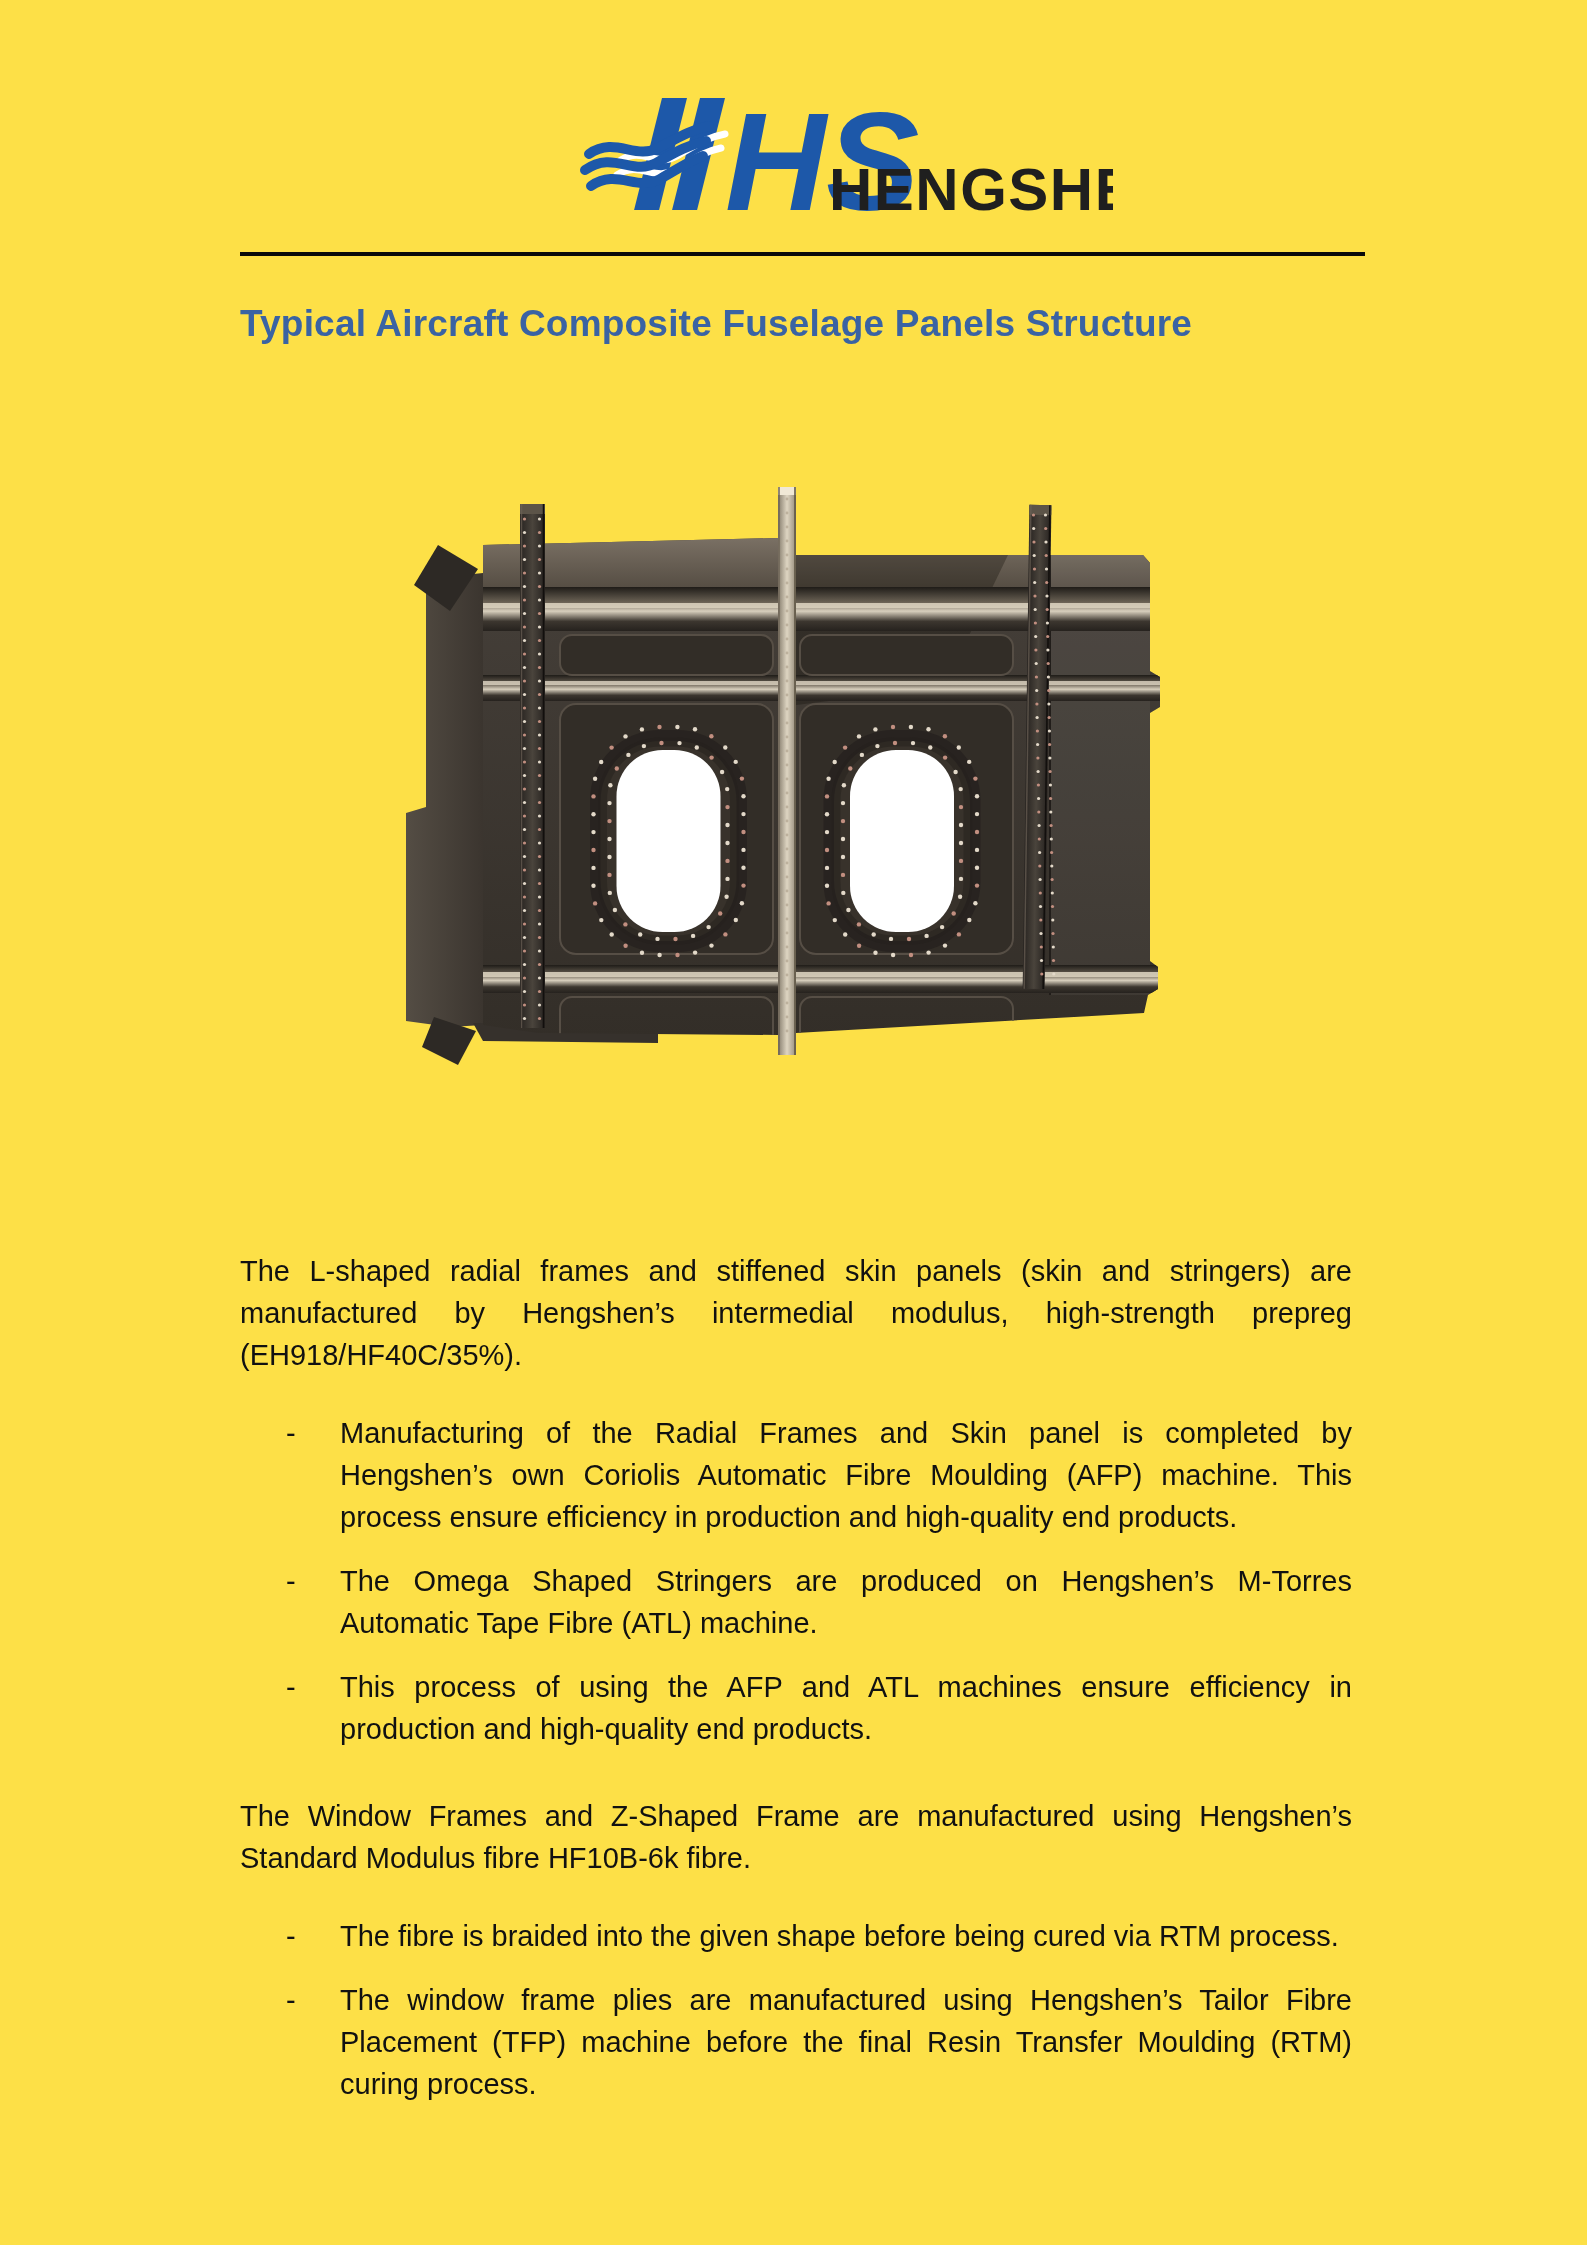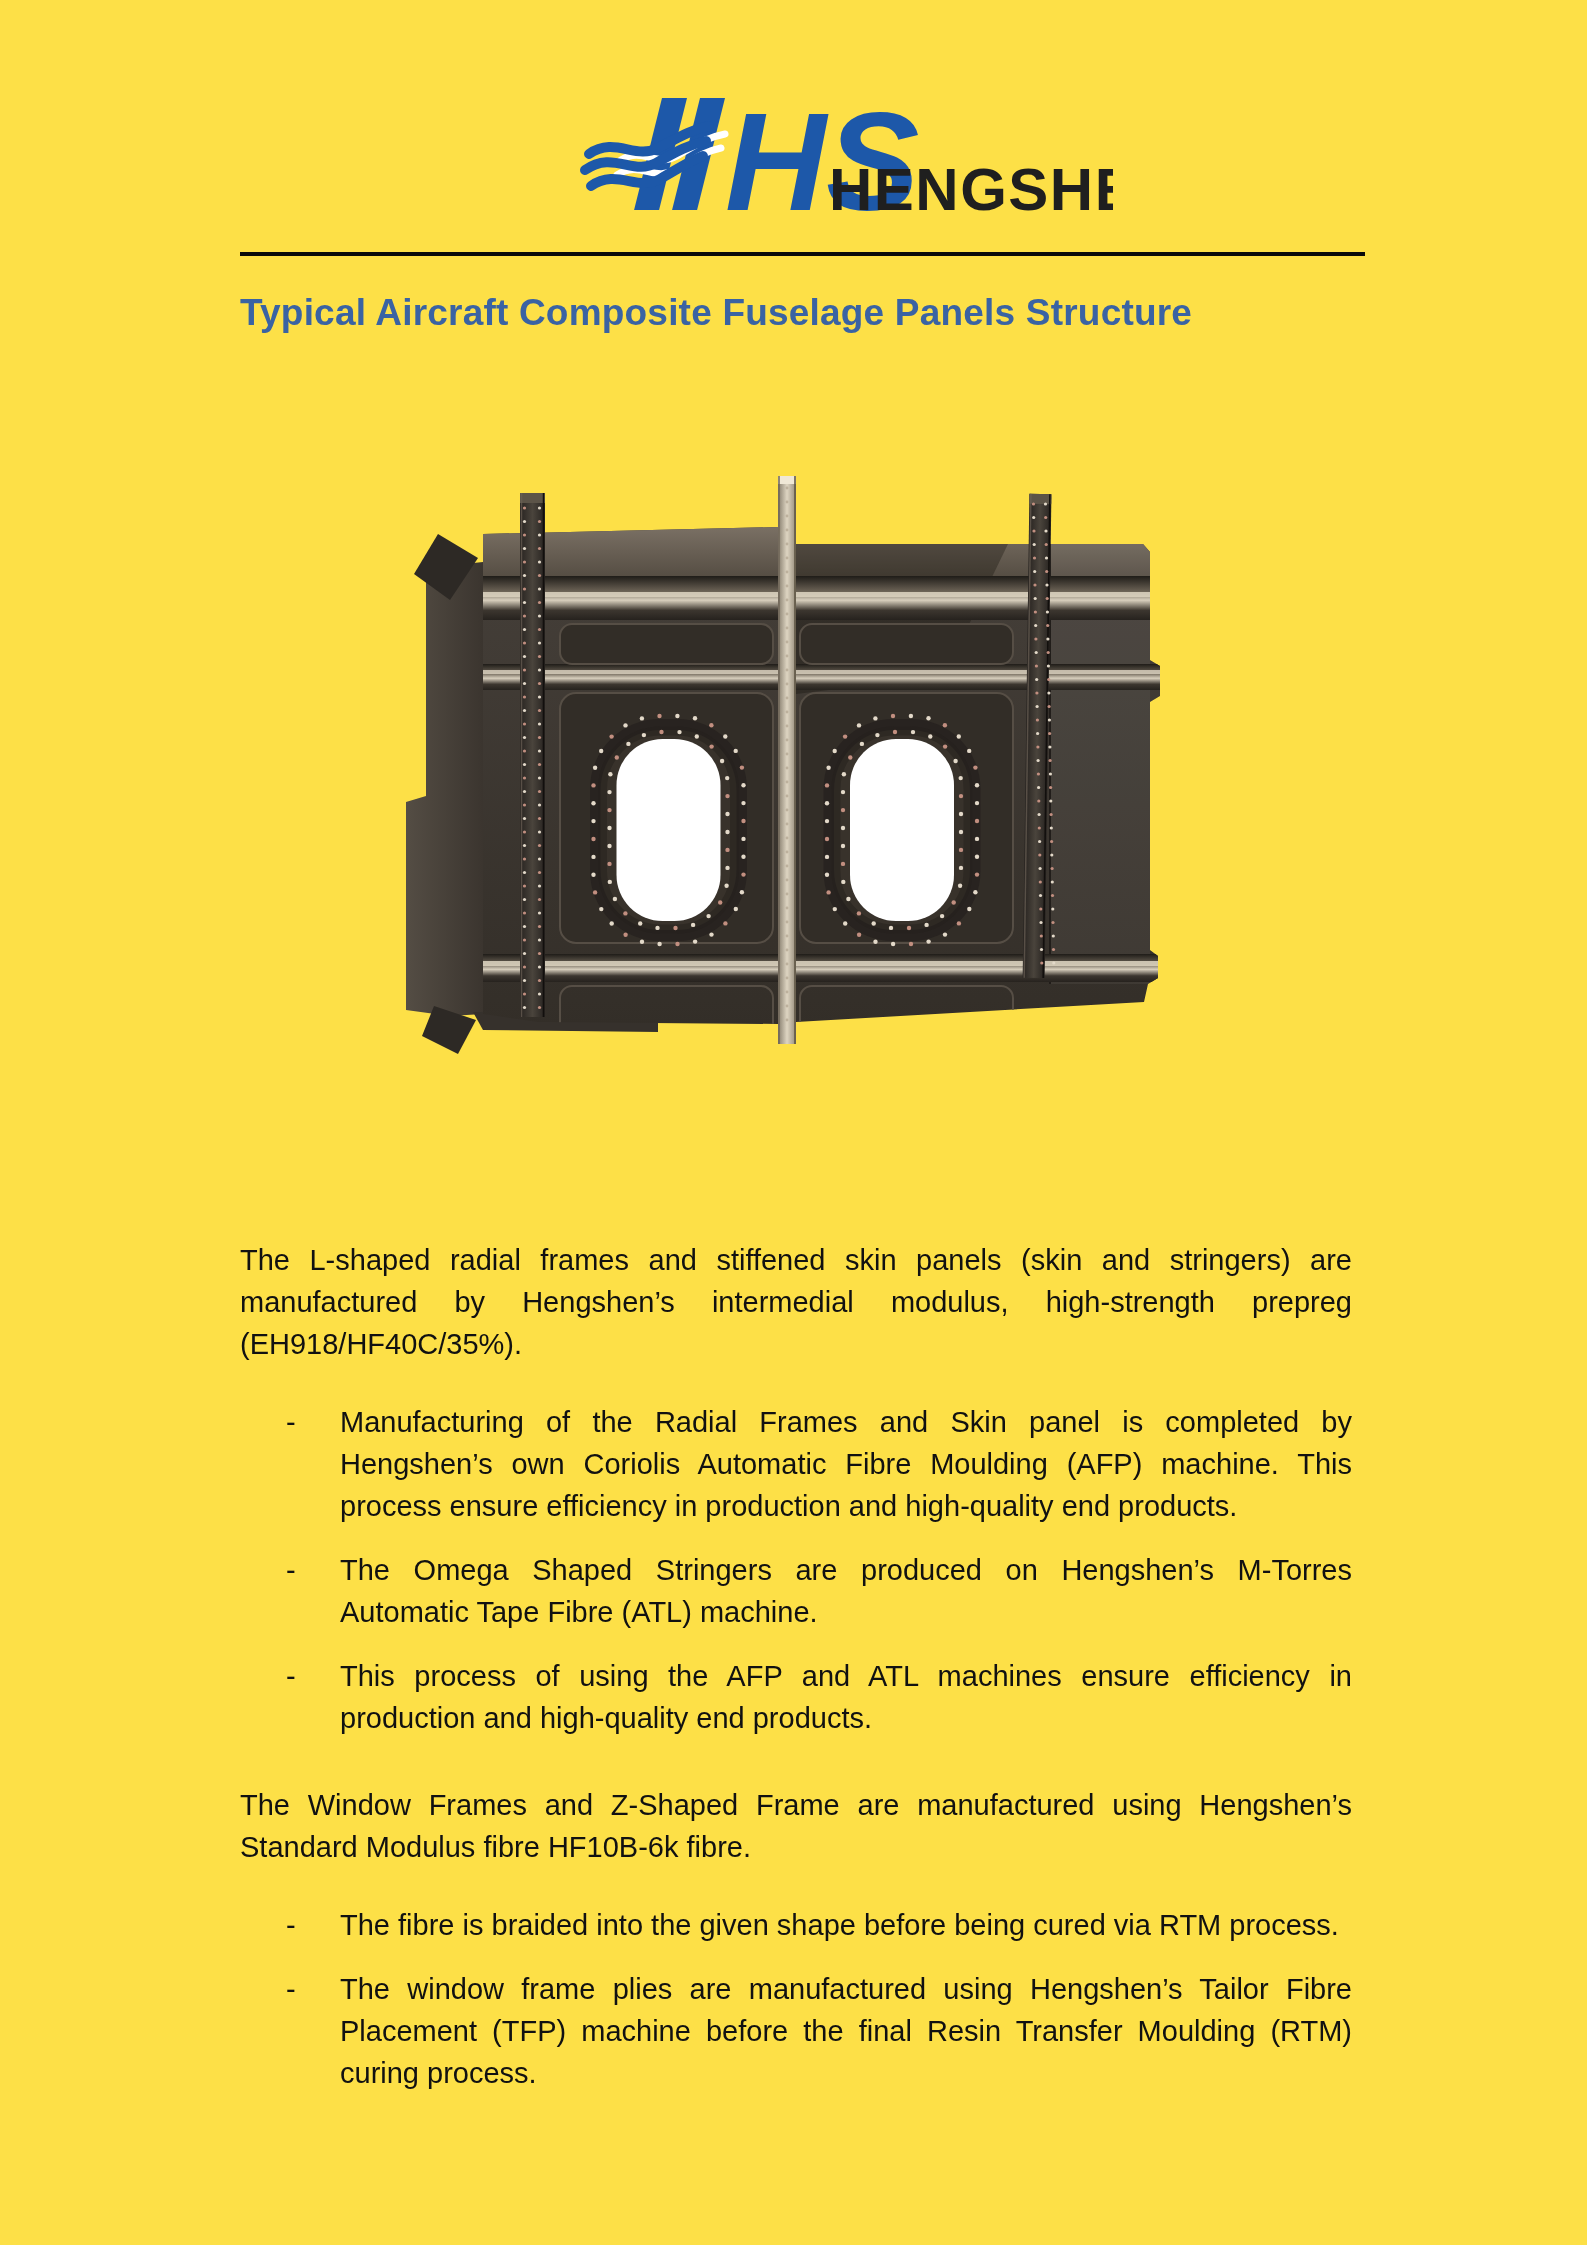--- a/index.html
+++ b/index.html
@@ -21,21 +21,21 @@
     --f-riv2:#c28f80;
   }
   *{box-sizing:border-box;margin:0;padding:0}
   html,body{background:#e9e9e9}
   body{width:1587px;height:2245px;margin:0 auto;font-family:"Liberation Sans",sans-serif}
   .page{position:relative;width:1587px;height:2245px;background:#fde047;color:var(--c-text);overflow:hidden}
   .content{margin:0 222px 0 240px;width:1125px}
   .logo-wrap{padding-top:86px;display:flex;justify-content:center}
   .logo-wrap svg{display:block}
   .rule{margin-top:16px;border:none;border-top:4px solid #0a0a0a;width:1125px}
-  h1.title{margin-top:34px;font-size:37px;line-height:1.25;font-weight:bold;color:var(--c-heading);letter-spacing:0.2px}
+  h1.title{margin-top:45px;font-size:37px;line-height:1.25;font-weight:bold;color:var(--c-heading);letter-spacing:0.2px}
   figure.panel-fig{margin:128px 0 0 148px;width:780px;height:592px}
   .bodytext{margin-top:183px;font-size:29px;line-height:42px;color:#111}
   p.intro{text-align:justify;width:1112px;margin:0 0 36px 0}
   .bullets{list-style:none;width:1112px}
   .bullet{display:flex;margin:0 0 22px 0}
   .bullet .dash{flex:none;width:54px;margin-left:46px}
   .bullet .btxt{flex:1;text-align:justify}
   .section-2{margin-top:45px}
 </style>
 </head>

